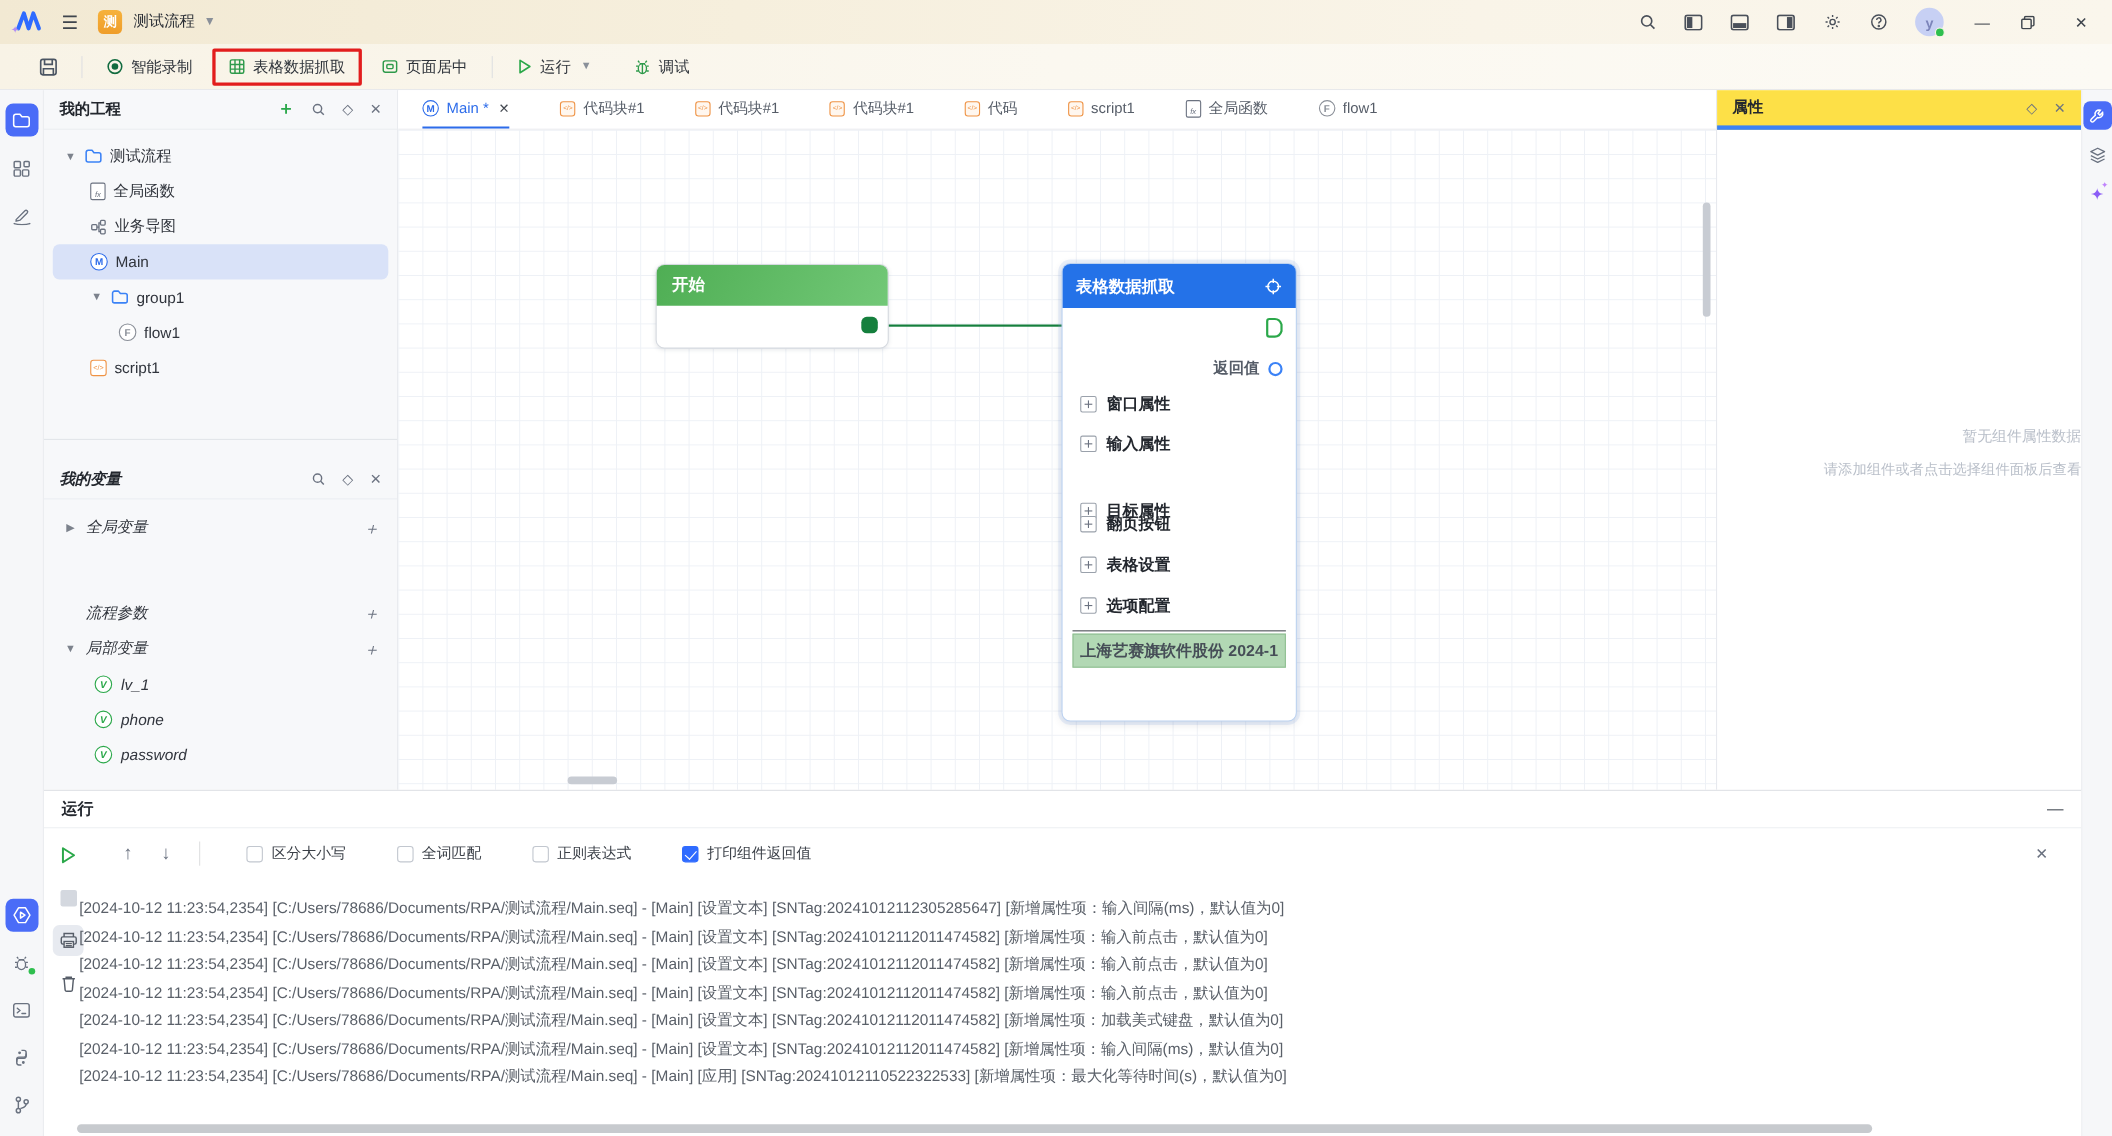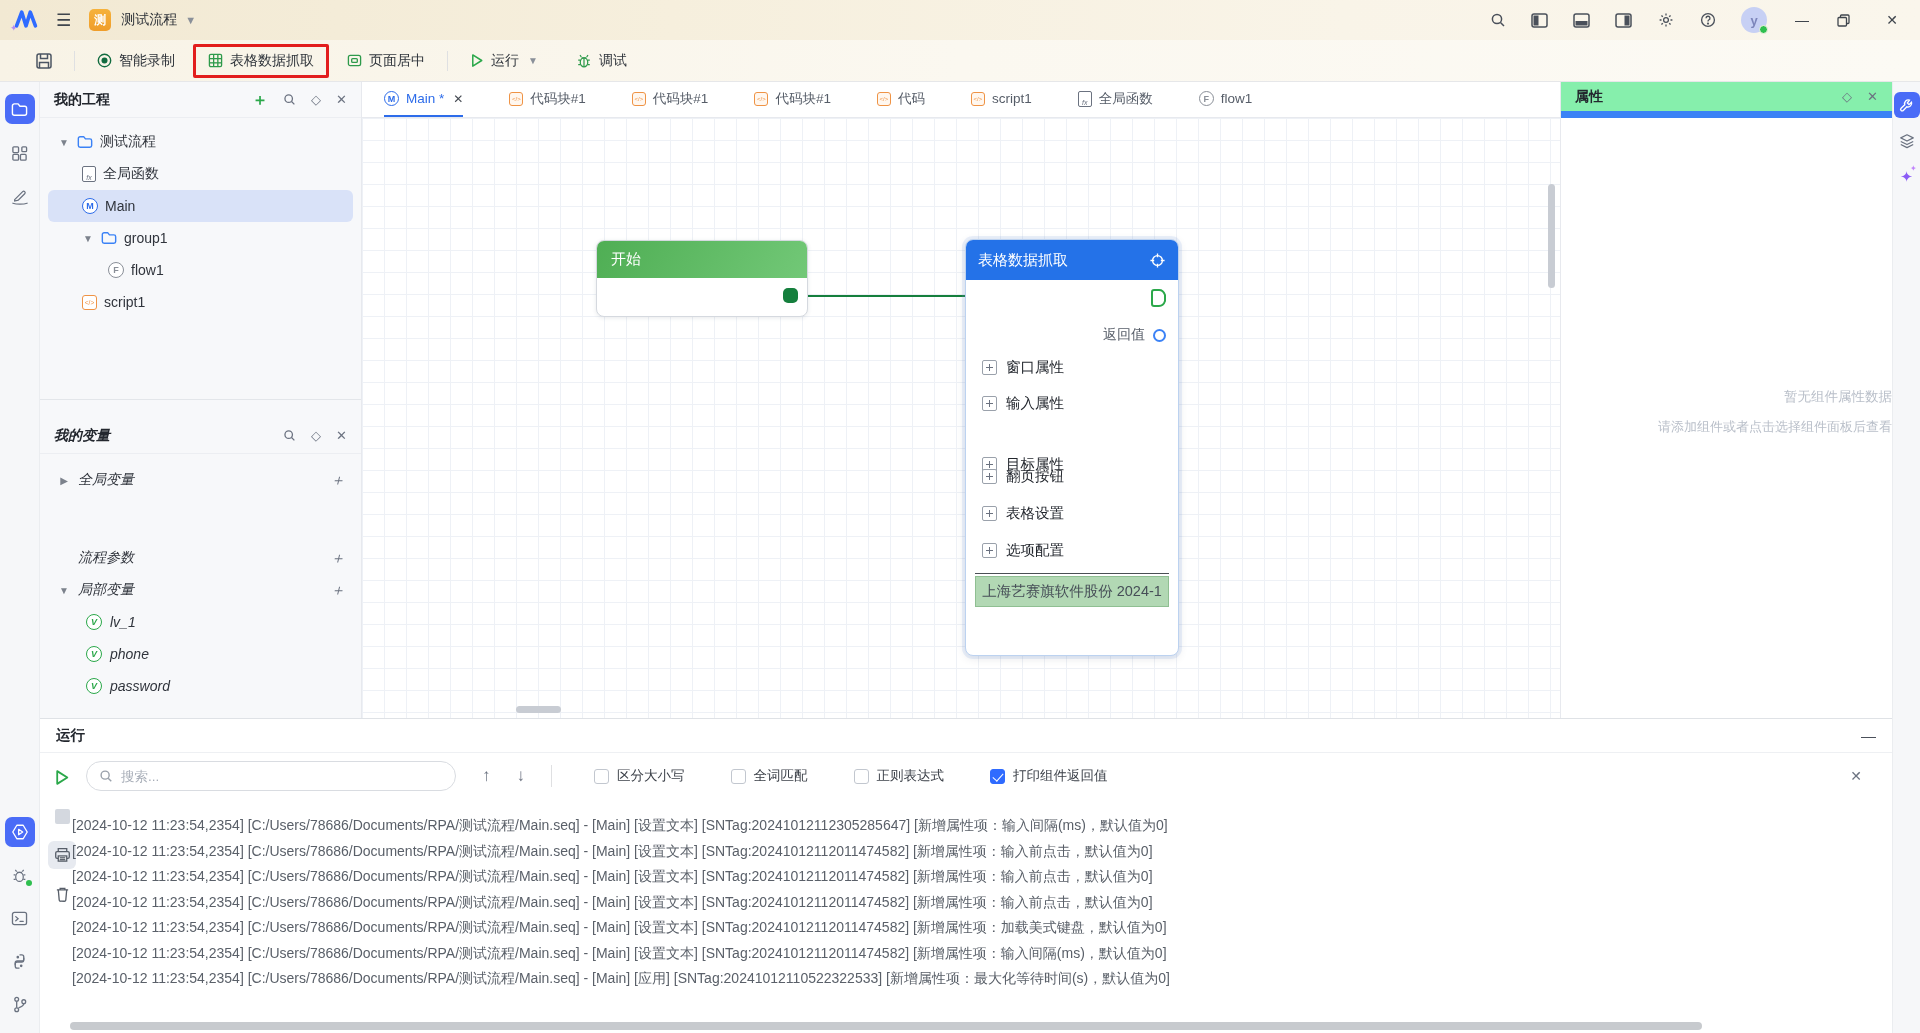--- a/index.html
+++ b/index.html
@@ -91,21 +91,21 @@
     border-bottom:2px solid transparent; white-space:nowrap; }
   .tab.active { color:#2d6cea; border-bottom-color:#2d6cea; }
   .tab .close { font-size:12px; color:#454a52; margin-left:2px; }
   .codeicon { width:14px; height:14px; border-radius:3px; border:1.3px solid #ef9345; color:#ef9345;
     font-size:6px; display:flex; align-items:center; justify-content:center; background:#fff7ef; }
 
   
   #canvas { position:absolute; left:362px; top:118px; width:1198px; height:600px; background:#fff;
     background-image:linear-gradient(#eef1f6 1px,transparent 1px),linear-gradient(90deg,#eef1f6 1px,transparent 1px);
     background-size:22px 22px; overflow:hidden; }
-  .node { position:absolute; background:#fff; border-radius:8px; }
+  .node { position:absolute; background:#fff; border-radius:8px;font-weight:bold; }
   #start-node { left:234px; top:122px; width:212px; height:77px; border:1px solid #d5d9df;
     box-shadow:0 1px 4px rgba(60,70,90,.12); }
   #start-node .nhead { height:37px; border-radius:7px 7px 0 0;
     background:linear-gradient(120deg,#4fae54,#72c877); color:#fff; font-size:15px;
     display:flex; align-items:center; padding:0 14px; }
   #capture-node { left:603px; top:121px; width:214px; height:417px; border:1px solid #bcd2f0;
     box-shadow:0 0 0 3px rgba(120,160,230,.15),0 2px 8px rgba(60,70,90,.15); }
   #capture-node .nhead { height:40px; border-radius:7px 7px 0 0; background:#2472e8; color:#fff;
     font-size:15px; display:flex; align-items:center; padding:0 12px; }
   #capture-node .nhead .target { margin-left:auto; }
@@ -125,21 +125,21 @@
   .ndivider { position:absolute; left:9px; right:9px; top:333px; height:1px; background:#4a4f55; }
   .npreview { position:absolute; left:9px; right:9px; top:336px; height:31px; background:#b2d8b4;
     border:1px solid #8fbf92; display:flex; align-items:center; justify-content:center;
     font-size:14.5px; color:#464e57; overflow:hidden; white-space:nowrap; }
   .canvas-vscroll { position:absolute; right:5px; top:66px; width:7px; height:104px; border-radius:4px; background:#c8ccd3; }
   .canvas-hscroll { position:absolute; left:154px; bottom:5px; width:45px; height:7px; border-radius:4px; background:#c8ccd3; }
 
   
   #right-panel { position:absolute; left:1560px; top:82px; width:332px; height:636px; background:#fff;
     border-left:1px solid #e7e9ee; }
-  #right-panel .lp-header { border-bottom:7px solid #3b82f6; background:#86efac; }
+  #right-panel .lp-header { border-bottom:4px solid #3b82f6; background:#fde047; }
   .empty-state { position:absolute; left:0; right:0; top:306px; text-align:right; color:#b9bfc9; }
   .empty-state .l1 { font-size:13.5px; margin-bottom:12px; }
   .empty-state .l2 { font-size:13px; }
 
   
   #right-strip { position:absolute; left:1892px; top:82px; width:28px; height:951px;
     background:#f6f7f9; border-left:1px solid #ebedf0; }
   .rstrip-ic { width:26px; height:26px; margin:0 auto 10px; border-radius:6px; display:flex;
     align-items:center; justify-content:center; color:#6a7280; }
   .rstrip-ic.sel { background:#4a6cf7; color:#fff; }
@@ -378,20 +378,29 @@
         <span class="chev">▼</span>
         <svg width="16" height="14" viewBox="0 0 18 15" fill="none" stroke="#3b82f6" stroke-width="1.6" stroke-linejoin="round">
             <path d="M1.5 3.5 a2 2 0 0 1 2-2 h4 l2 2.5 h5 a2 2 0 0 1 2 2 v5.5 a2 2 0 0 1-2 2 h-11 a2 2 0 0 1-2-2 Z"></path>
           </svg>
         <span>测试流程</span>
       </div>
       <div class="tree-row ind1">
         <span class="fxicon">fx</span>
         <span>全局函数</span>
       </div>
+      <div class="tree-row ind1">
+        <svg width="15" height="15" viewBox="0 0 16 16" fill="none" stroke="#6b7280" stroke-width="1.3">
+            <rect x="1.5" y="5.5" width="5" height="5" rx="1"></rect>
+            <rect x="10" y="1.5" width="4.5" height="4.5" rx="1"></rect>
+            <rect x="10" y="10" width="4.5" height="4.5" rx="1"></rect>
+            <path d="M6.5 8 h2 M8.5 8 V3.8 h1.5 M8.5 8 v4.3 h1.5"></path>
+          </svg>
+        <span>业务导图</span>
+      </div>
       <div class="tree-row ind1 sel">
         <span class="cicon ci-m">M</span>
         <span>Main</span>
       </div>
       <div class="tree-row" style="padding-left:42px;">
         <span class="chev">▼</span>
         <svg width="16" height="14" viewBox="0 0 18 15" fill="none" stroke="#3b82f6" stroke-width="1.6" stroke-linejoin="round">
             <path d="M1.5 3.5 a2 2 0 0 1 2-2 h4 l2 2.5 h5 a2 2 0 0 1 2 2 v5.5 a2 2 0 0 1-2 2 h-11 a2 2 0 0 1-2-2 Z"></path>
           </svg>
         <span>group1</span>
@@ -613,27 +622,20 @@
     </span>
     <span class="side-ic">
       <svg width="15" height="16" viewBox="0 0 16 17" fill="none" stroke="#575e69" stroke-width="1.4">
           <path d="M2 4 h12 M5.5 4 V2.5 h5 V4"></path>
           <path d="M3.5 4 l1 11 a1.5 1.5 0 0 0 1.5 1.2 h4 a1.5 1.5 0 0 0 1.5-1.2 l1-11"></path>
         </svg>
     </span>
   </div>
 
   <div class="bp-toolrow">
-    <div class="searchbox">
-      <svg width="14" height="14" viewBox="0 0 16 16" fill="none" stroke="#9aa1ab" stroke-width="1.6">
-          <circle cx="7" cy="7" r="4.6"></circle>
-          <line x1="10.5" y1="10.5" x2="14" y2="14"></line>
-        </svg>
-      <input type="text" placeholder="搜索..." style="">
-    </div>
     <span class="arrow">↑</span>
     <span class="arrow">↓</span>
     <span class="filt-sep"></span>
     <label class="filter">
       <span class="cb"></span>
       <span>区分大小写</span>
     </label>
     <label class="filter">
       <span class="cb"></span>
       <span>全词匹配</span>

